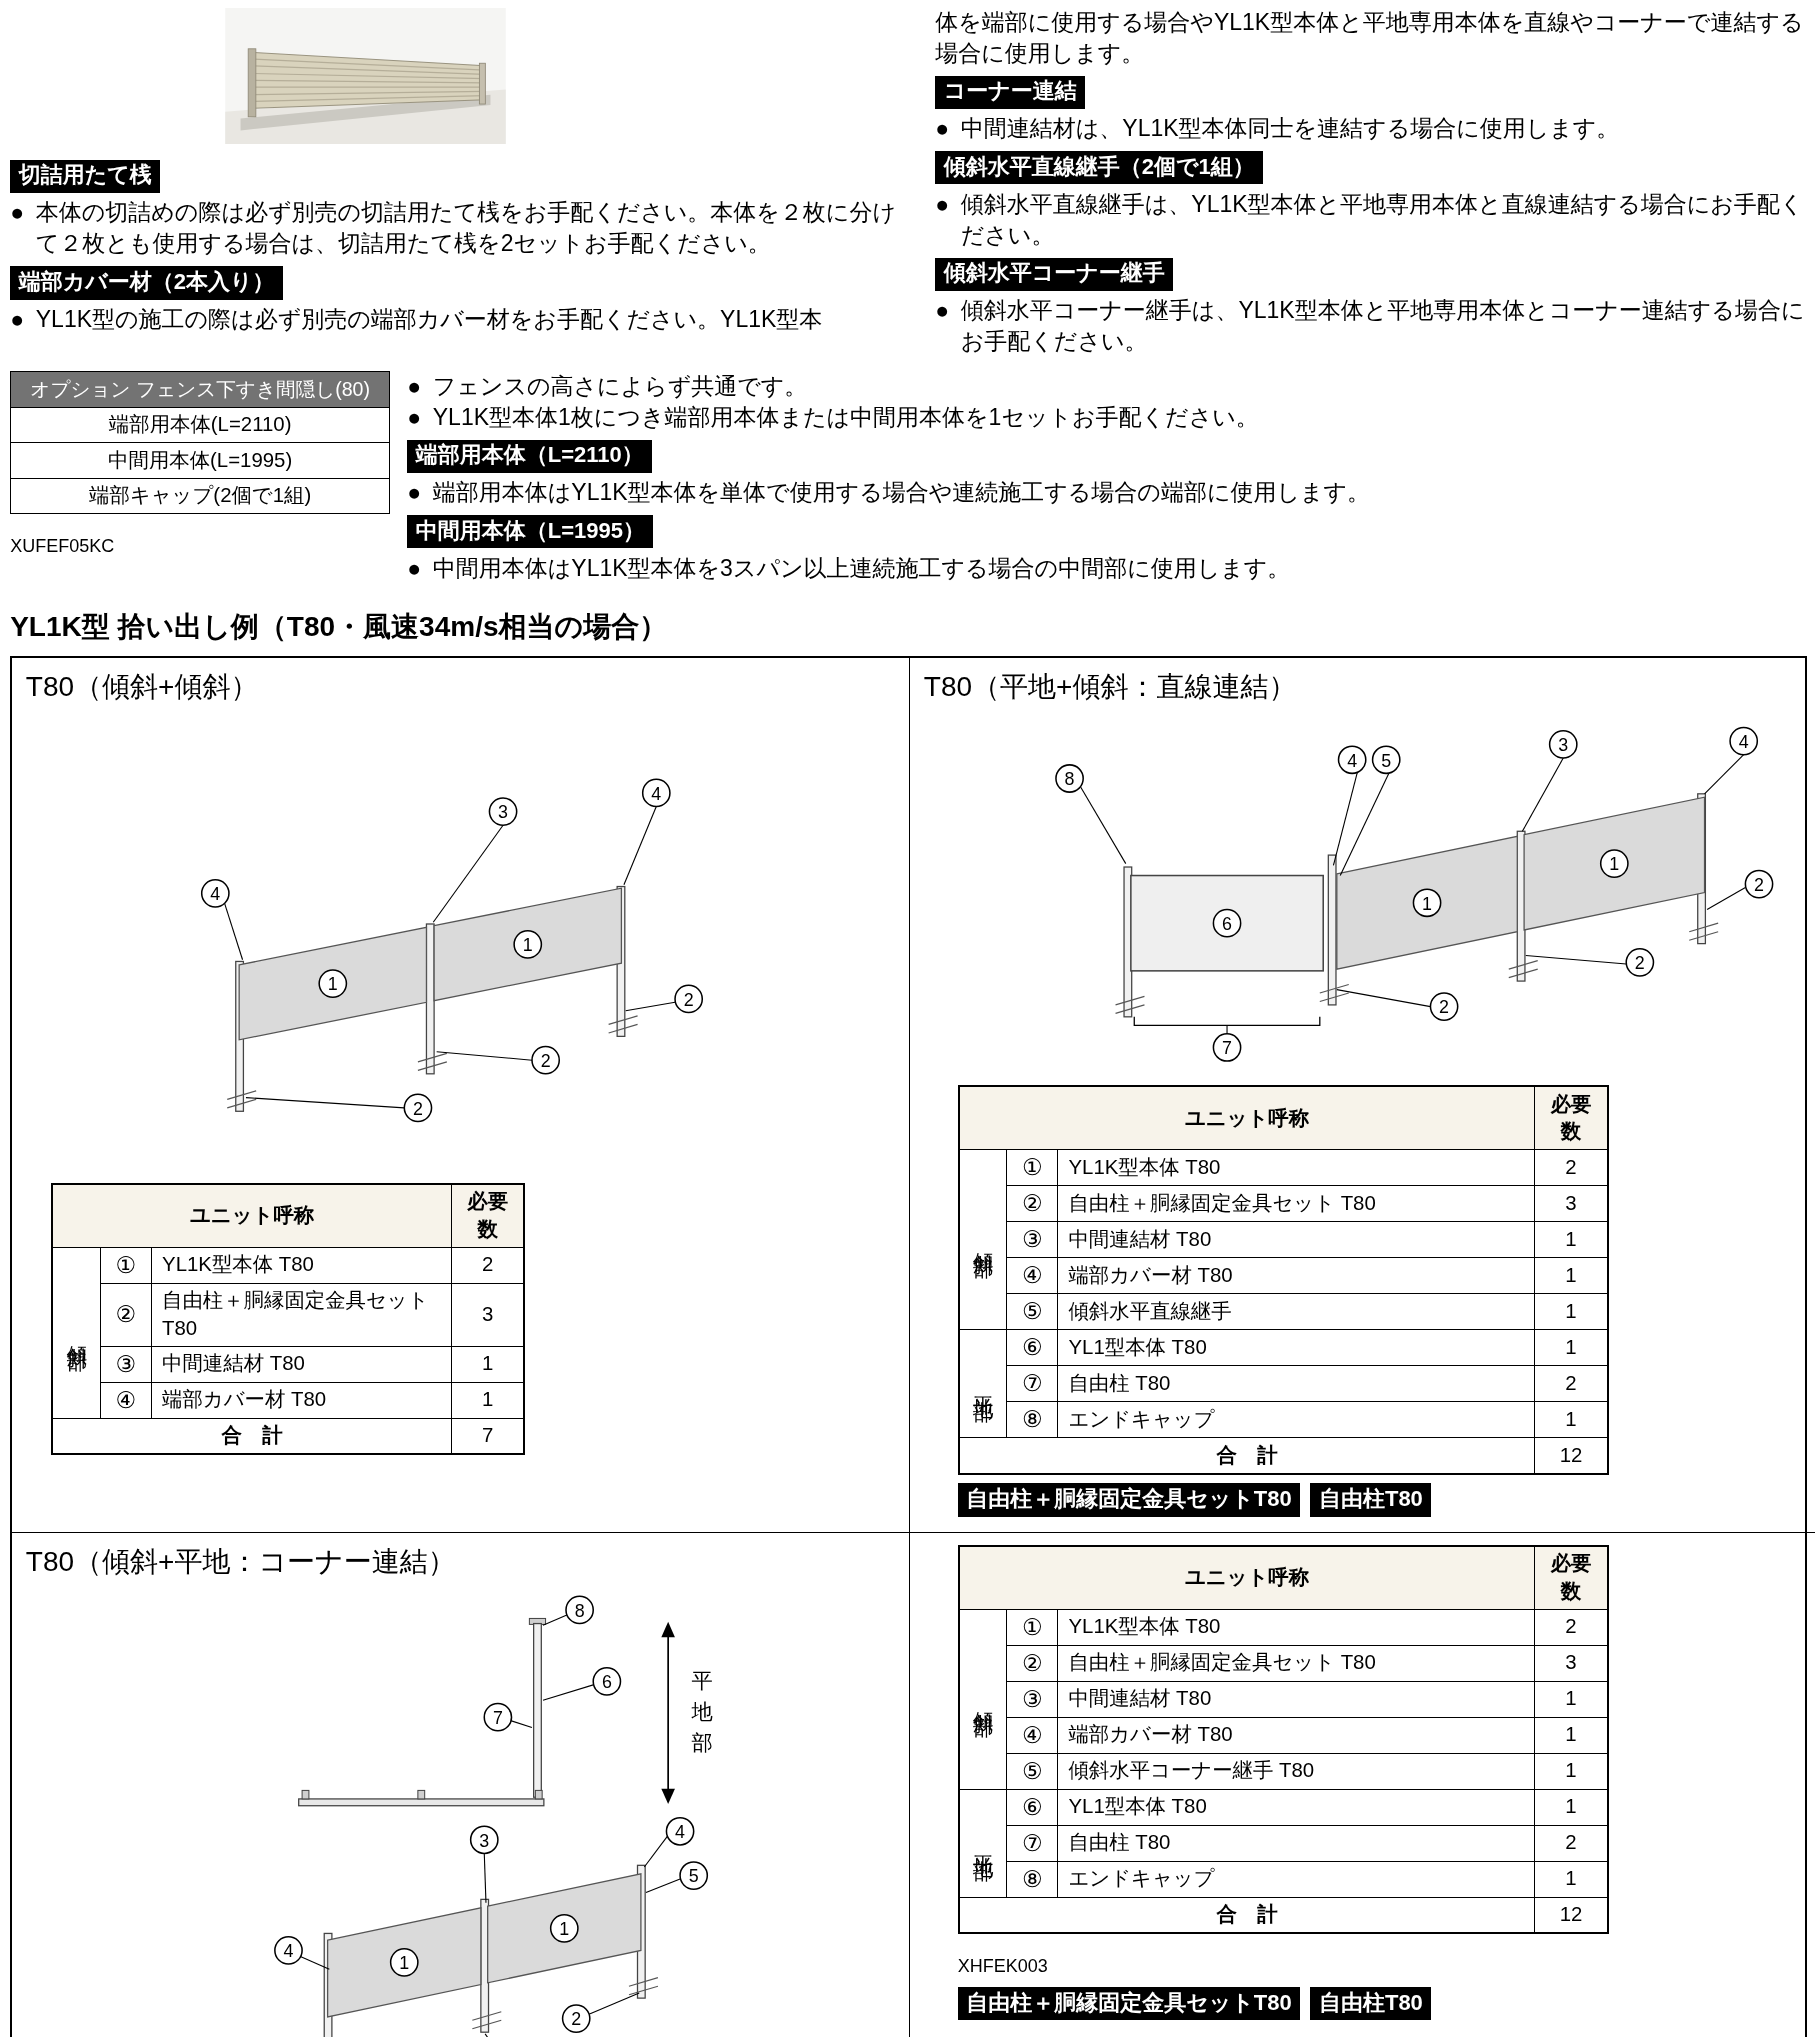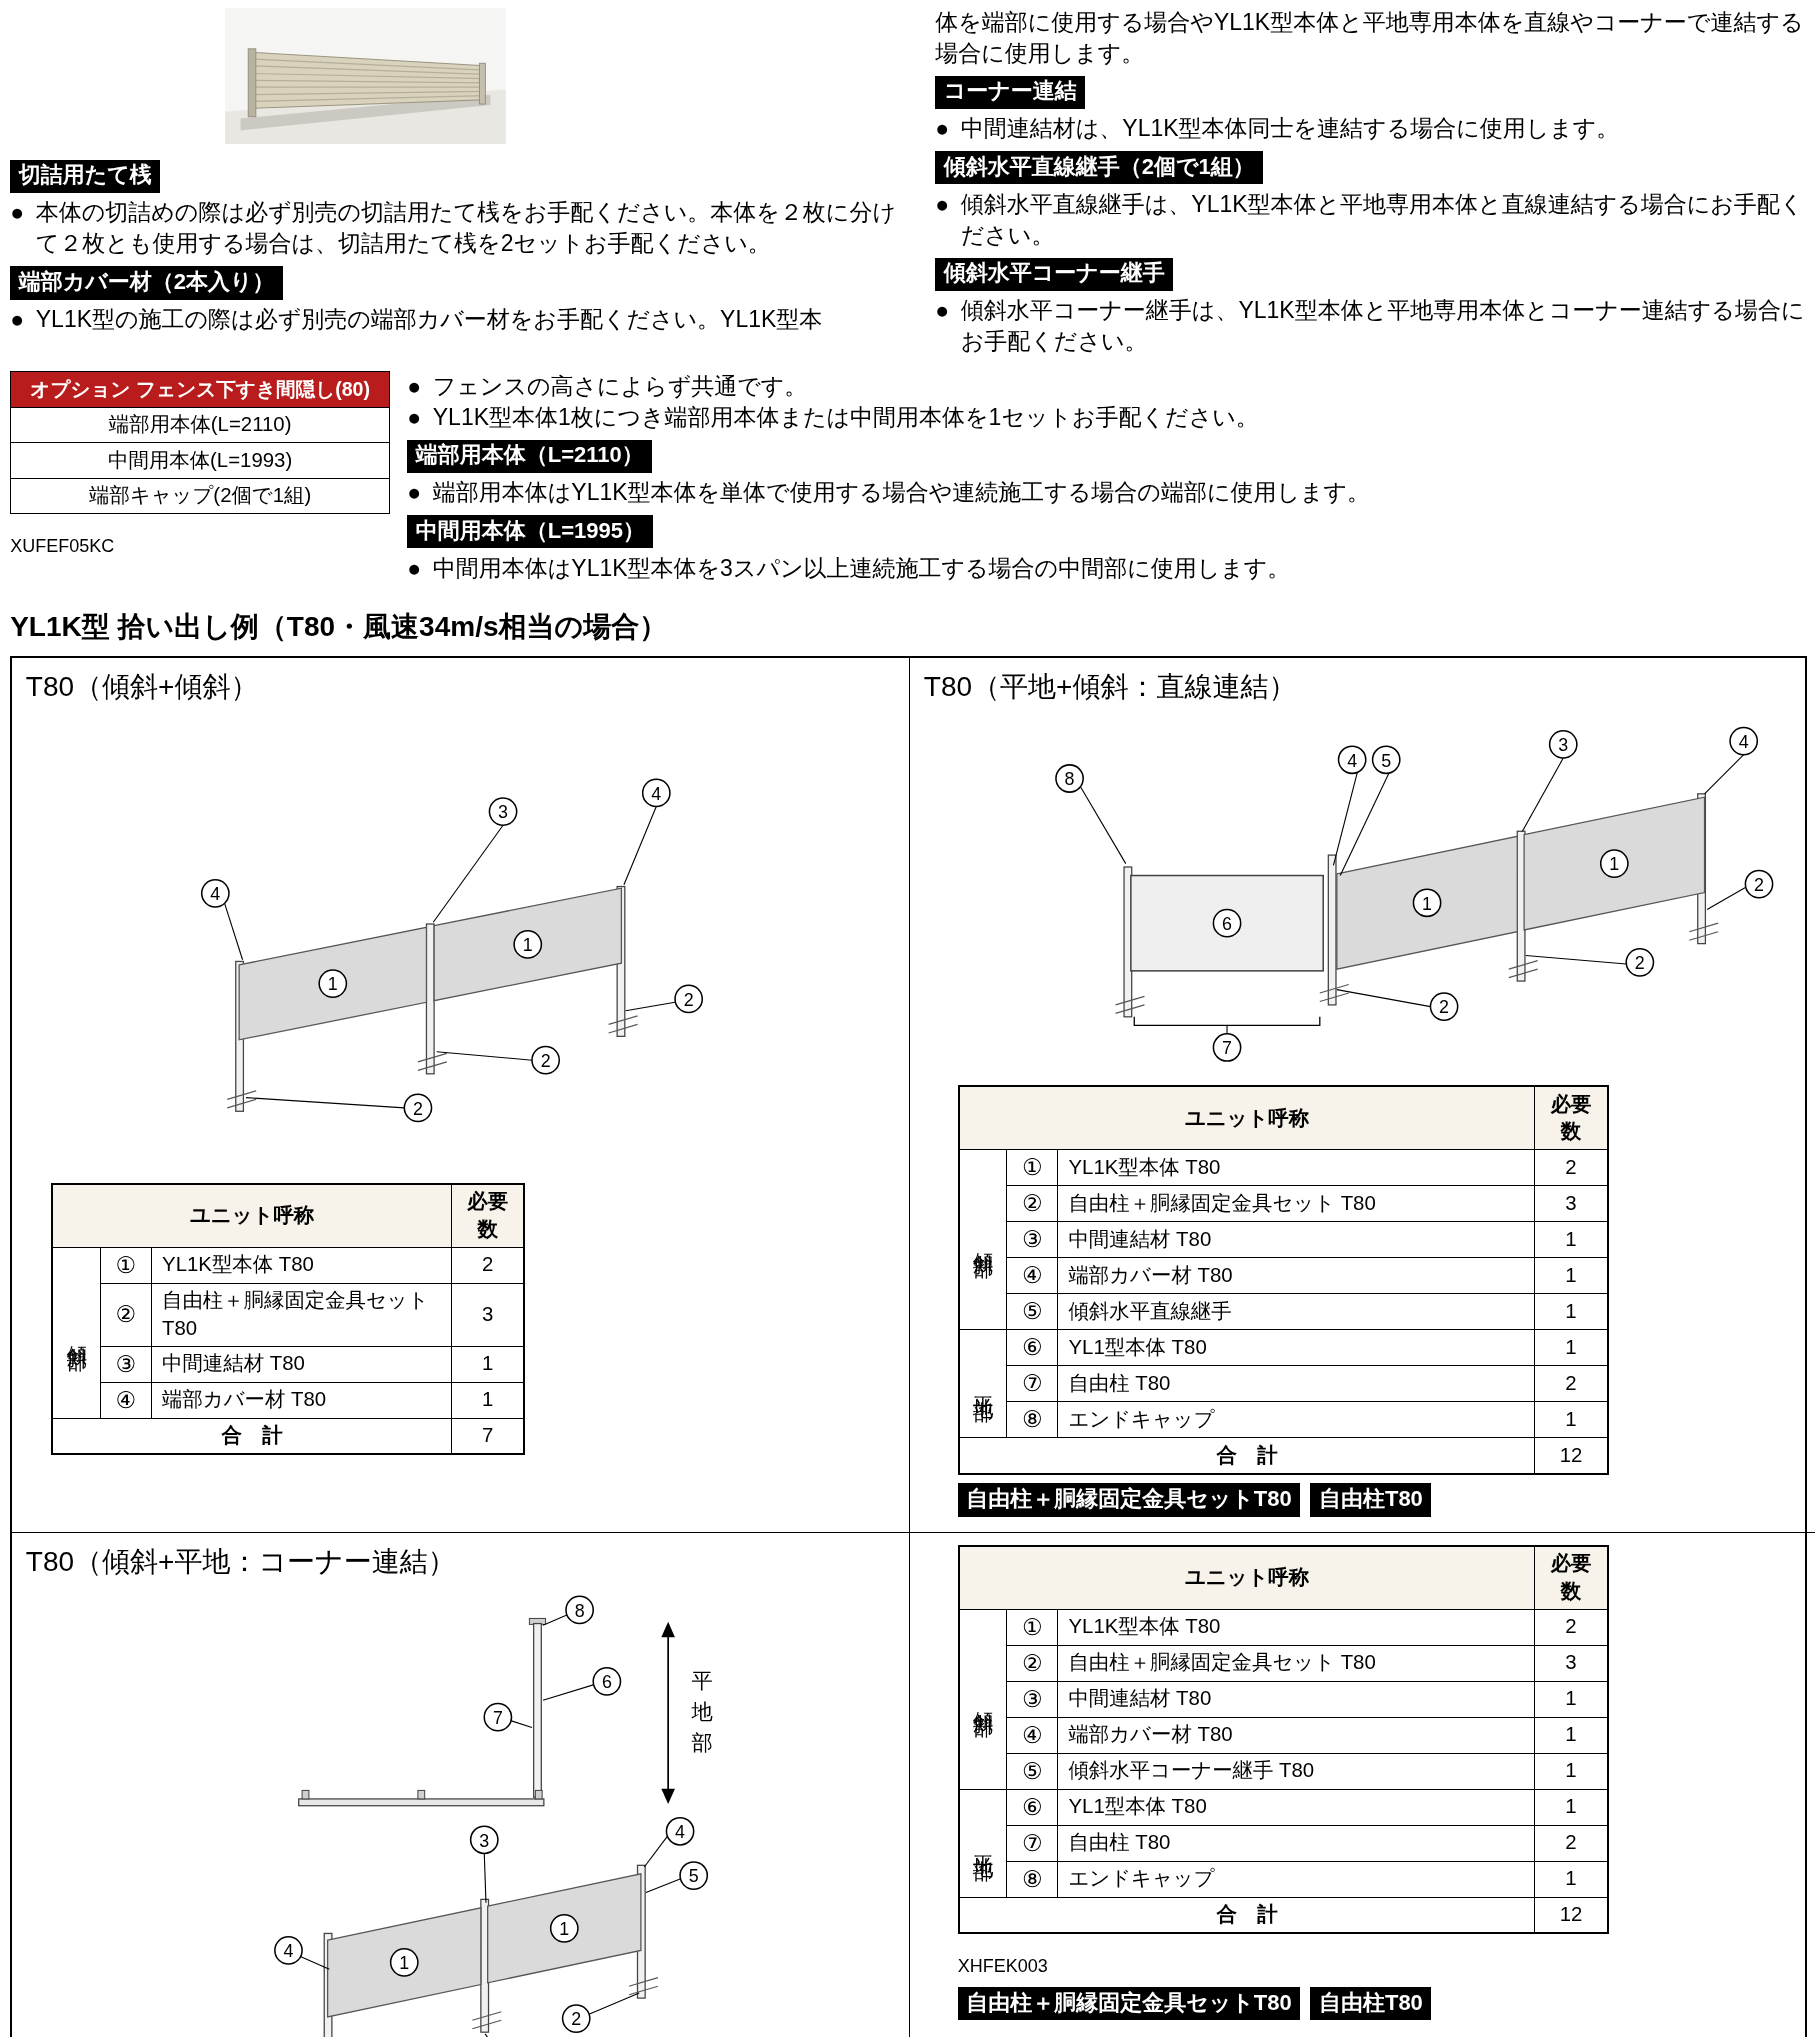--- a/index.html
+++ b/index.html
@@ -15,21 +15,21 @@
   .code{font-size:18px;margin-top:20px}
   .note{font-size:21px;margin-top:3.4px}
 
   
   .top-grid{display:grid;grid-template-columns:891px 1fr;column-gap:34px}
   .photo-wrap{margin:1.7px 0 8.5px 215px;width:281px;height:136px}
 
   
   .mid-grid{display:grid;grid-template-columns:380px 1fr;column-gap:17px;margin-top:13.6px}
   .opt-table{border-collapse:collapse;width:380px;text-align:center}
-  .opt-table th{background:#b91c1c;color:#fff;font-weight:bold;font-size:19.6px;padding:4.3px 1.7px;border:1.7px solid #000}
+  .opt-table th{background:#737373;color:#fff;font-weight:normal;font-size:19.6px;padding:4.3px 1.7px;border:1.7px solid #000}
   .opt-table td{border:1.7px solid #000;font-weight:normal;font-size:20.4px;padding:3.4px 1.7px}
 
   
   .section-title{font-size:28px;font-weight:bold;margin:24px 0 10.2px}
 
   .main-box{border:2.6px solid #000;display:grid;grid-template-columns:898px 1fr}
   .quad{padding:10.2px 13.6px 13.6px}
   .q1{border-right:1.7px solid #000;border-bottom:1.7px solid #000;min-height:860px}
   .q2{border-bottom:1.7px solid #000;min-height:860px}
   .q3{border-right:1.7px solid #000;min-height:588px}
@@ -139,21 +139,21 @@
         <thead>
           <tr>
               <th>オプション フェンス下すき間隠し(80)</th>
             </tr>
         </thead>
         <tbody>
           <tr>
               <td>端部用本体(L=2110)</td>
             </tr>
           <tr>
-              <td>中間用本体(L=1993)</td>
+              <td>中間用本体(L=1995)</td>
             </tr>
           <tr>
               <td>端部キャップ(2個で1組)</td>
             </tr>
         </tbody>
       </table>
       <div class="code">XUFEF05KC</div>
     </div>
     <div>
       <div class="bullet">

